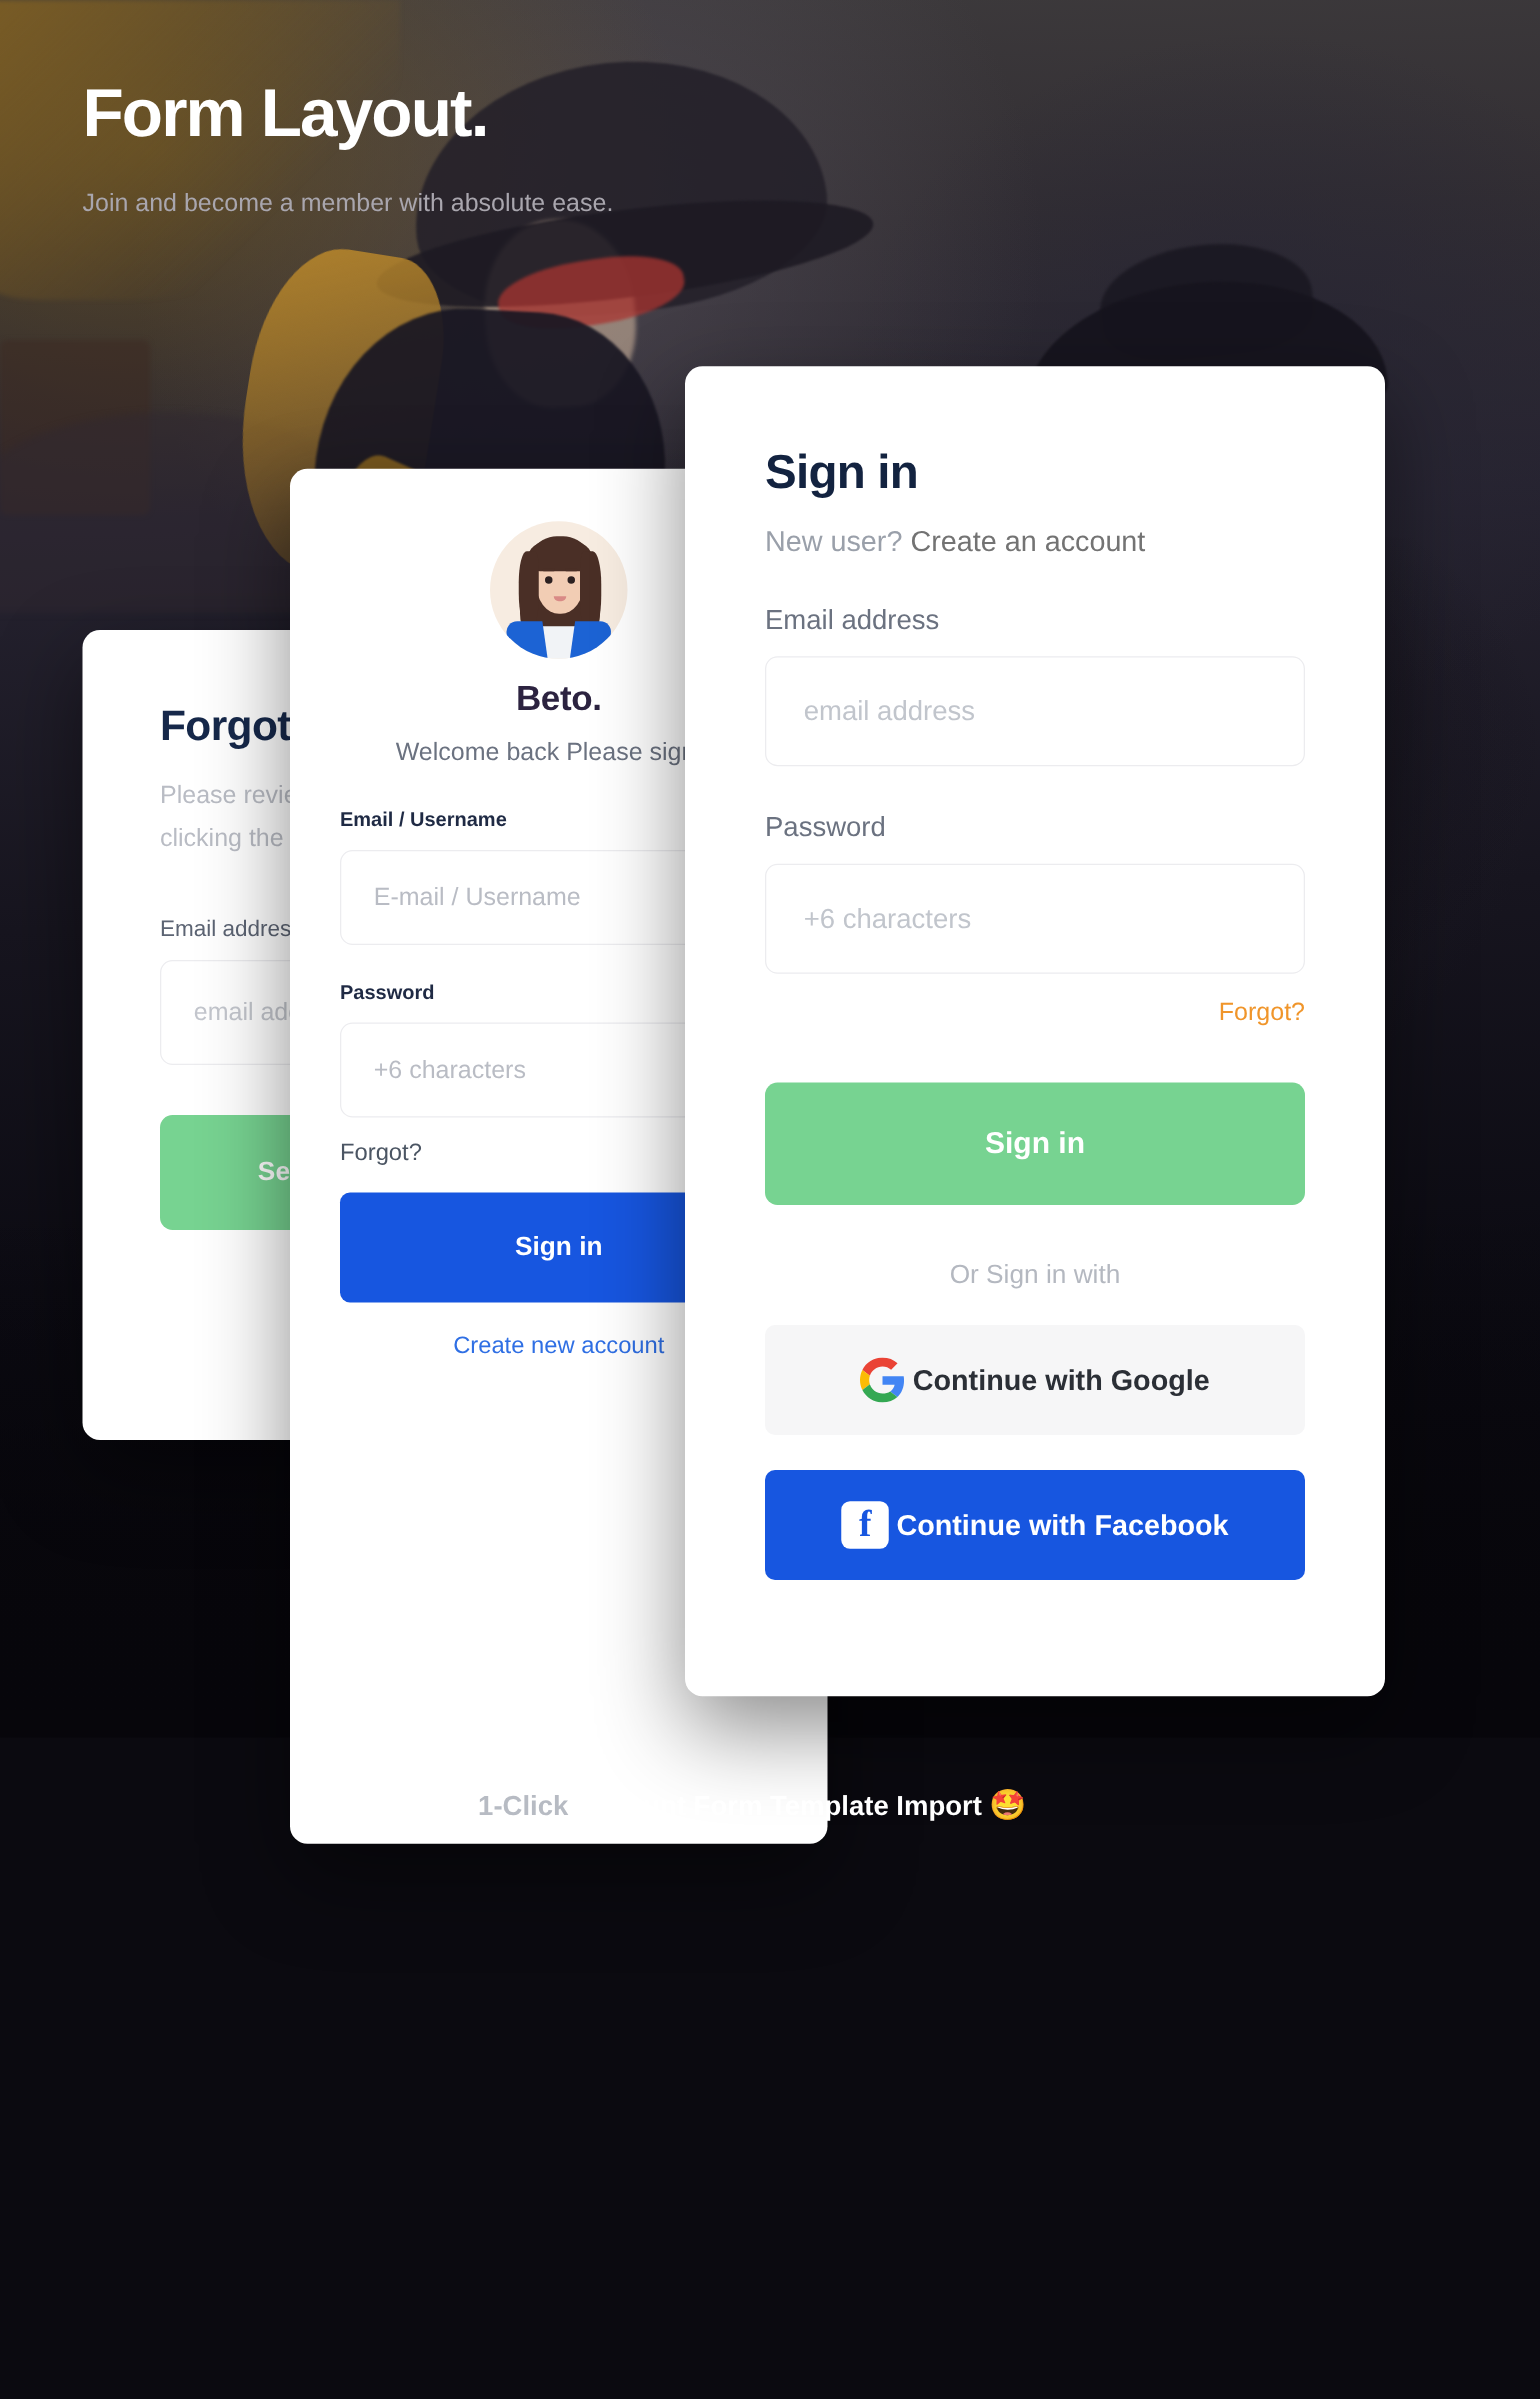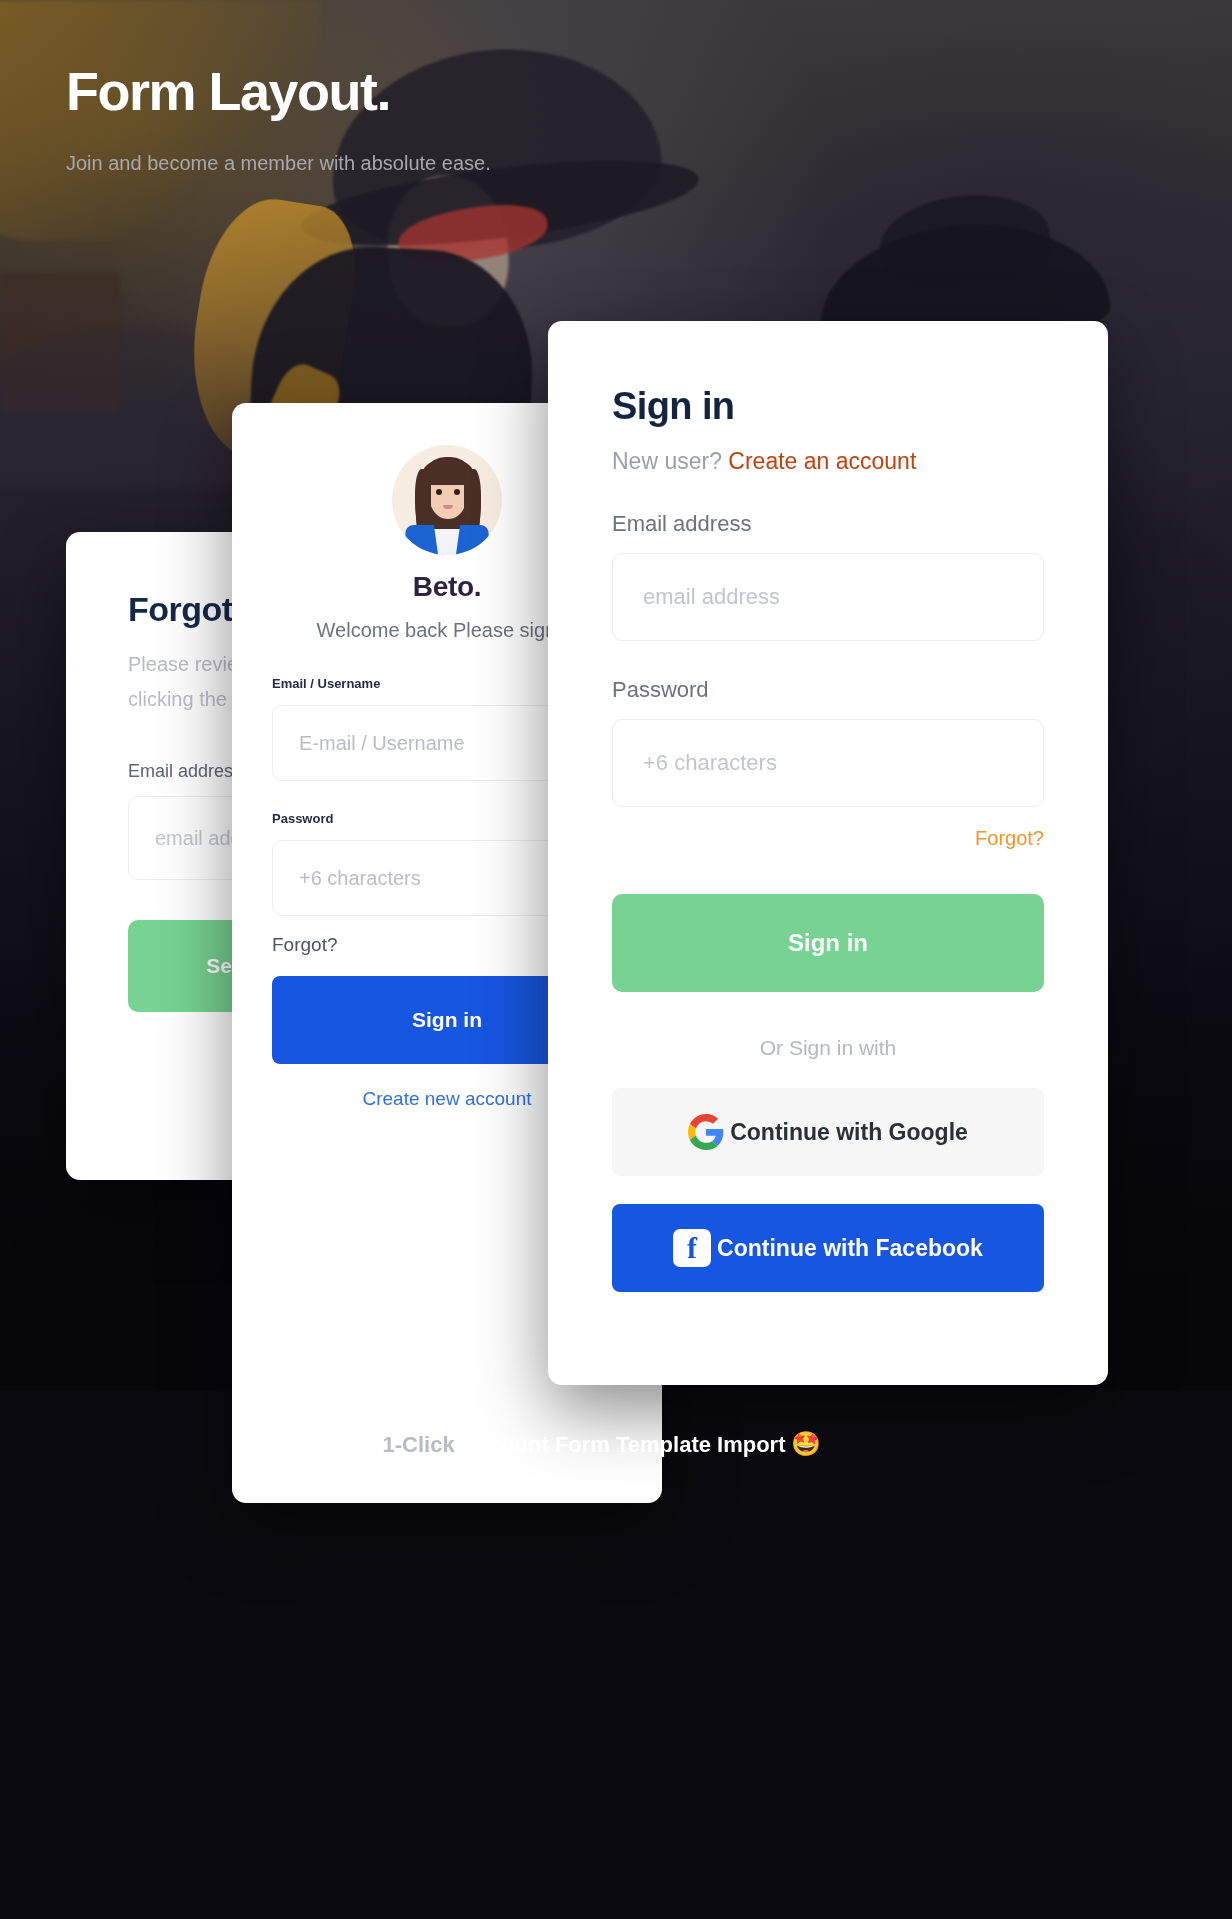--- a/index.html
+++ b/index.html
@@ -100,21 +100,20 @@
   }
   .hero-sub {
     margin-top:26px; font-size:20px; line-height:1.6;
     color:#a9a6ae; max-width:470px; font-weight:400;
   }
 
   
   .card {
     position:absolute; background:#ffffff; border-radius:14px;
     box-shadow:0 26px 70px rgba(0,0,0,.45);
-    margin-top:28px;
   }
   
   #card-forgot {
     left:66px; top:504px; width:430px; height:648px; z-index:10;
   }
   #card-forgot .inner { padding:58px 62px; }
   .forgot-title { font-size:34px; font-weight:bold; color:#16284a; letter-spacing:-.5px; }
   .forgot-sub { margin-top:18px; font-size:20px; line-height:1.75; color:#b9bcc4; }
   .forgot-label { margin-top:44px; font-size:18px; color:#5c6473; }
   .forgot-input {
@@ -158,42 +157,42 @@
     background:#f1f3f6; border-radius:10px 10px 0 0; }
   .av-jacket-l { position:absolute; left:14px; bottom:0; width:30px; height:30px;
     background:#1c63d4; border-radius:10px 0 0 0; transform:skewX(8deg); }
   .av-jacket-r { position:absolute; right:14px; bottom:0; width:30px; height:30px;
     background:#1c63d4; border-radius:0 10px 0 0; transform:skewX(-8deg); }
 
   .profile-name { margin-top:16px; text-align:center; font-size:28px;
     font-weight:bold; color:#2c2340; letter-spacing:-.3px; }
   .profile-welcome { margin-top:12px; text-align:center; font-size:20px;
     line-height:1.55; color:#6b7280; }
-  .p-label { margin-top:30px; font-size:13px; font-weight:bold; color:#1f2a44; }
+  .p-label { margin-top:30px; font-size:16px; font-weight:bold; color:#1f2a44; }
   .p-input {
     margin-top:14px; height:76px; border:1px solid #ececef; border-radius:10px;
     display:flex; align-items:center; padding:0 26px;
     font-size:20px; color:#b9bcc4;
   }
   .p-forgot { margin-top:18px; font-size:19px; color:#4b5563; }
   .p-signin {
     margin-top:20px; height:88px; border-radius:8px; background:#1756e0;
     display:flex; align-items:center; justify-content:center;
     color:#fff; font-size:21px; font-weight:bold;
   }
   .p-create { margin-top:24px; text-align:center; font-size:19px; color:#2f6fe4; }
 
   
   #card-signin {
     left:548px; top:293px; width:560px; height:1064px; z-index:30;
   }
   #card-signin .inner { padding:64px 64px 40px; }
   .s-title { font-size:38px; font-weight:bold; color:#132340; letter-spacing:-.6px; }
   .s-newuser { margin-top:20px; font-size:23px; color:#9aa0aa; }
-  .s-newuser .accent { color:#c2410c; }
+  .s-newuser .accent { color:#737373; }
   .s-label { margin-top:36px; font-size:22px; color:#6b7280; }
   .s-input {
     margin-top:16px; height:88px; border:1px solid #ececef; border-radius:10px;
     display:flex; align-items:center; padding:0 30px;
     font-size:22px; color:#c1c5cc;
   }
   .s-forgot-row { margin-top:20px; text-align:right; font-size:20px; color:#f0952a; }
   .s-btn-signin {
     margin-top:44px; height:98px; border-radius:10px; background:#77d391;
     display:flex; align-items:center; justify-content:center;

